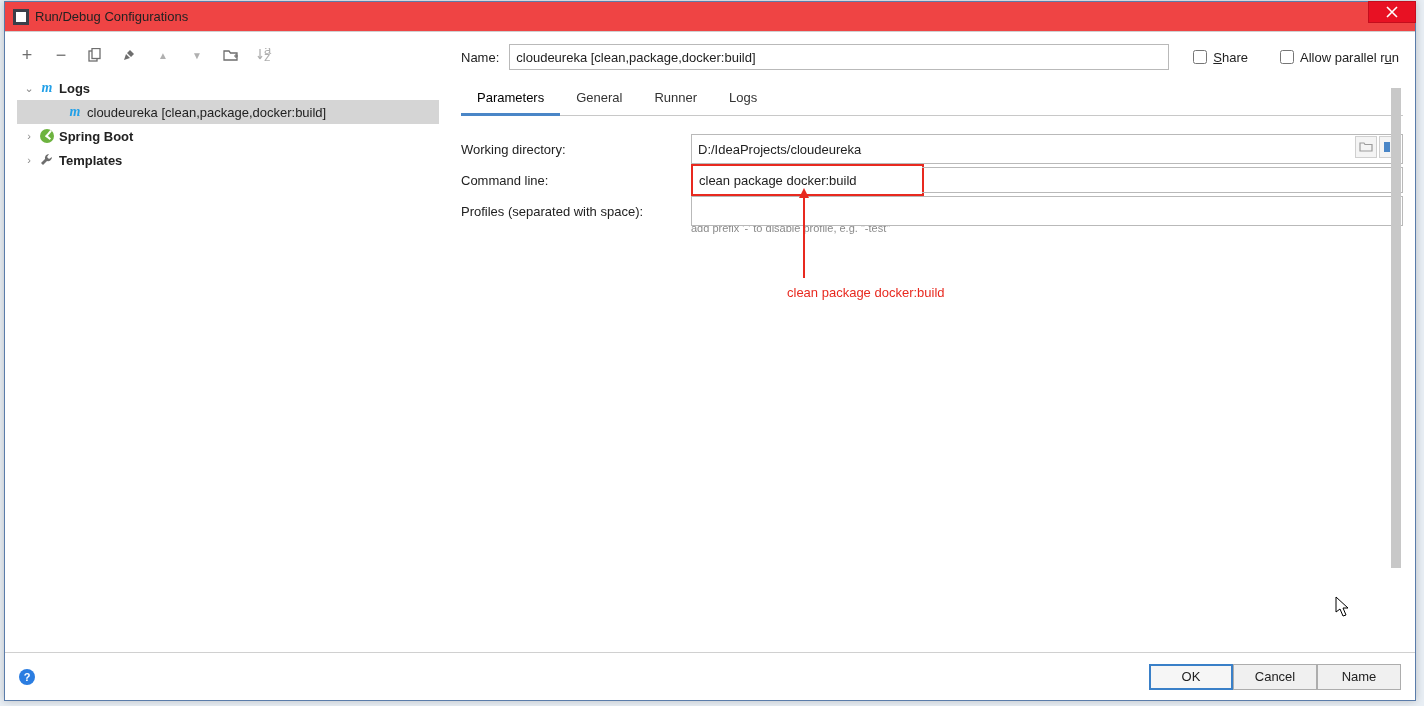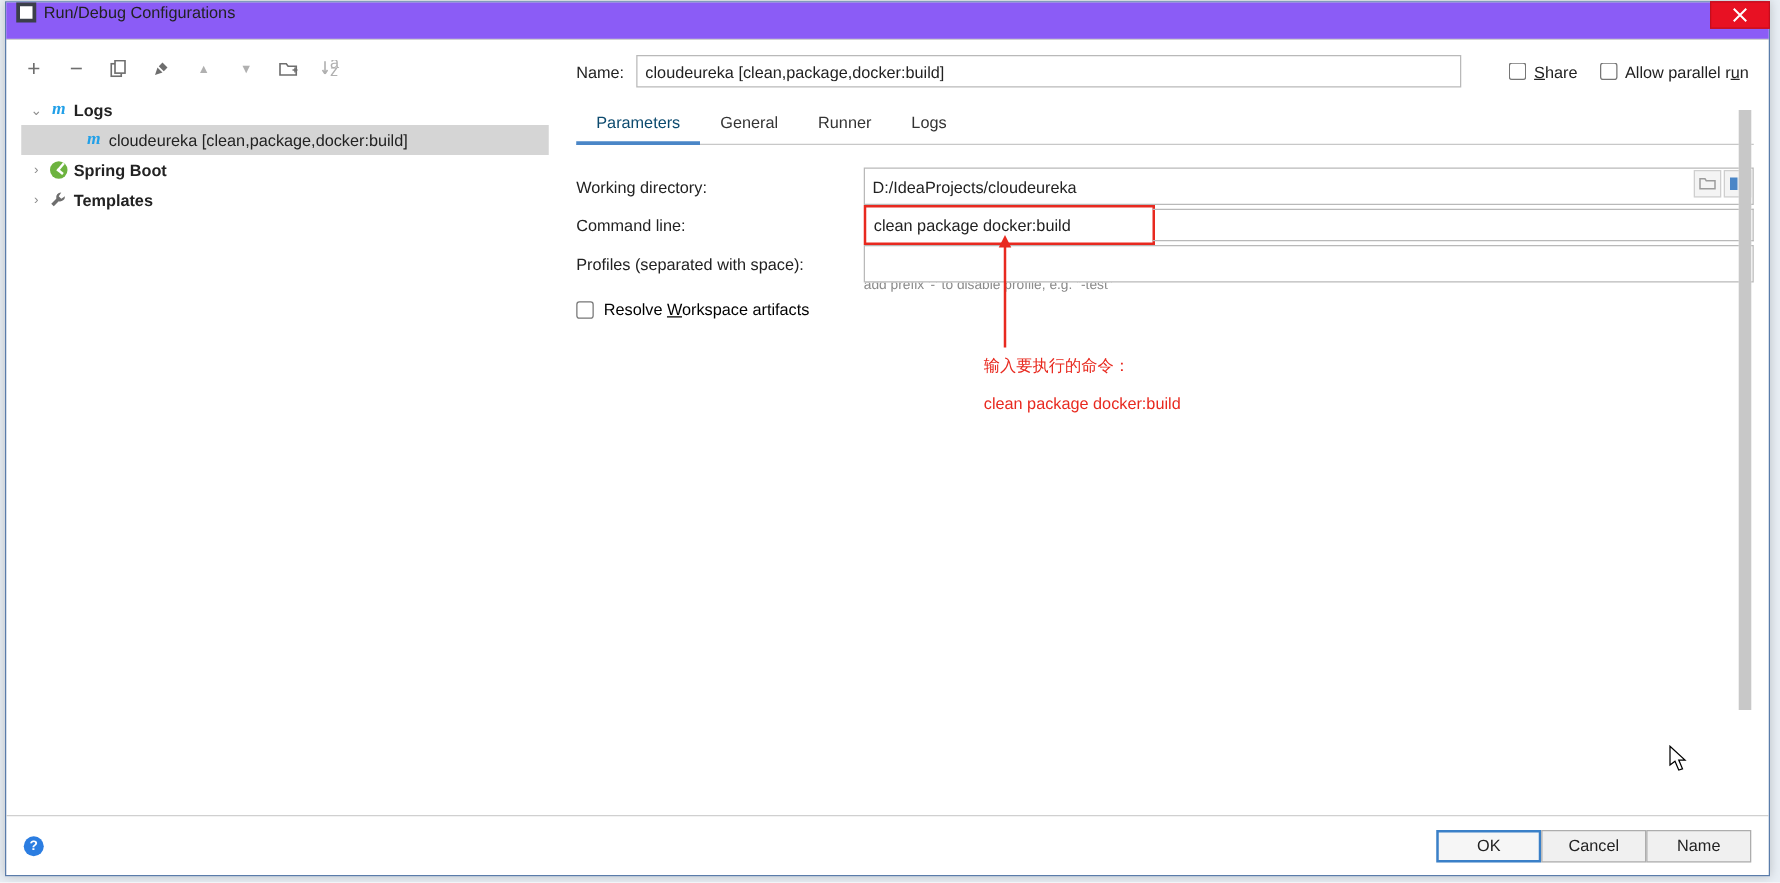--- a/index.html
+++ b/index.html
@@ -1,18 +1,18 @@
 <!DOCTYPE html>
 <html><head>
 <meta charset="utf-8">
 <style>
   * { box-sizing: border-box; margin: 0; padding: 0; font-family: "Segoe UI", Tahoma, sans-serif; font-size: 13px; }
   body { background: #e8eef4; width: 1424px; height: 706px; overflow: hidden; position: relative; }
   .window { position: absolute; top: 1px; left: 4px; width: 1412px; height: 700px; background: #fff; border: 1px solid #5a7caa; box-shadow: 0 0 8px rgba(0,0,0,.2); }
-  .titlebar { height: 30px; background: #8b5cf6; border-bottom: 1px solid #d0d0d0; display: flex; align-items: flex-start; }
+  .titlebar { height: 30px; background: #ef4444; border-bottom: 1px solid #d0d0d0; display: flex; align-items: center; }
   .titlebar-icon { width: 16px; height: 16px; margin: 0 6px 0 8px; background:#3b3f4a; position:relative; }
   .titlebar-icon::after{content:"";position:absolute;inset:3px;background:#fff;}
   .titlebar-title { flex: 1; color: #222; font-size: 13px; }
   .winbtn { width: 46px; height: 20px; border: 1px solid #a9a9a9; background: #e1e1e1; margin-right: 0; display:flex;align-items:center;justify-content:center; color:#555;}
   .winbtn.close { background: #e81123; border-color:#c40d1d; color:#fff; width:48px; height:22px; margin-right:-1px; margin-top:-1px;}
   .winbtn-group{display:flex;align-items:flex-start;height:30px;}
   .content { display:flex; height: 620px; padding: 8px 12px 0 12px; gap: 0; }
   .left-pane { width: 422px; display:flex; flex-direction:column; }
   .toolbar { height: 34px; display:flex; align-items:center; gap: 18px; padding: 0 2px 4px 2px; border-bottom: 0; }
   .tb-icon { width:16px; height:16px; display:flex; align-items:center; justify-content:center; color:#6e6e6e; cursor:pointer; }
@@ -24,27 +24,27 @@
   .tree-row .lbl { color:#222;}
   .tree-row .lbl b{ font-weight:600;}
   .maven-ic{ color:#22a0e8; font-weight:700; font-style:italic; font-family:Georgia,serif; font-size:14px;}
   .spring-ic{ width:14px;height:14px;border-radius:50%; background:#6db33f; position:relative;}
   .spring-ic::after{content:"";position:absolute;top:2px;left:7px;width:4px;height:6px;border:2px solid #fff;border-right:none;border-top:none;transform:rotate(40deg);}
   .wrench-ic{ color:#6e6e6e;}
   .right-pane { flex:1; display:flex; flex-direction:column; padding-left: 22px; position:relative;}
   .name-row { display:flex; align-items:center; height:34px; gap:10px;}
   .name-row label{ color:#222; }
   .name-row input[type=text]{ flex:0 0 660px; height:26px; border:1px solid #b9b9b9; padding:0 6px; background:#fff; color:#222;}
-  .chk-group{ display:flex; align-items:center; margin-left:auto; gap:18px; padding-right:4px;}
+  .chk-group{ display:flex; align-items:center; margin-left:auto; gap:32px; padding-right:4px;}
   .chk{ display:flex; align-items:center; gap:6px;}
   .chk input{ width:14px; height:14px; }
   .chk span{ color:#222;}
   .tabs { display:flex; height:36px; align-items:flex-end; border-bottom:1px solid #c8c8c8; margin-top:6px;}
   .tab { padding: 8px 16px 10px 16px; color:#333; cursor:pointer; position:relative;}
-  .tab.active { color:#0c4a6e;}
+  .tab.active { color:#000000;}
   .tab.active::after{ content:""; position:absolute; left:0; right:0; bottom:-1px; height:3px; background:#4a86c7;}
   .form { padding-top:18px; display:flex; flex-direction:column; gap:0;}
   .form-row { display:flex; align-items:center; }
   .form-row label{ width:230px; color:#222;}
   .form-row .field{ flex:1; display:flex; align-items:center; position:relative;}
   .form-row input[type=text]{ width:100%; height:26px; border:1px solid #b9b9b9; padding:14px 6px; background:#fff; color:#222;}
   .wd-field input{ padding-right:56px !important;}
   .wd-icons{ position:absolute; right:2px; top:2px; display:flex; gap:2px;}
   .wd-icons .ic-btn{ width:22px; height:22px; border:1px solid #cfcfcf; background:#f4f4f4; display:flex; align-items:center; justify-content:center; cursor:pointer; color:#7c7c7c;}
   .wd-icons .ic-btn.blue{ color:#3b82d0;}
@@ -196,32 +196,27 @@
         </div>
 
         <div class="form-row">
           <label>Profiles (separated with space):</label>
           <div class="field">
             <input type="text" value="" style="">
           </div>
         </div>
         <div class="hint">add prefix '-' to disable profile, e.g. "-test"</div>
 
-        <label class="chk-row">
-          <input type="checkbox" style="">
-          <span>Resolve <span class="underline">W</span>orkspace artifacts</span>
-        </label>
       </div>
 
       <svg class="arrow-svg" style="left:350px; top:148px;" width="30" height="100">
         <line x1="15" y1="90" x2="15" y2="6" stroke="#e8291f" stroke-width="2"></line>
         <polygon points="15,0 10,10 20,10" fill="#e8291f"></polygon>
       </svg>
       <div class="annotation" style="left:348px; top:238px;">
-        <div>输入要执行的命令：</div>
         <div>clean package docker:build</div>
       </div>
 
       <div class="scrollbar">
           <div class="thumb"></div>
         </div>
 
       <svg class="cursor-svg" style="left:896px; top:556px;" width="18" height="22" viewBox="0 0 18 22">
         <path d="M1 1 L1 16 L5 13 L8 20 L11 19 L8 12 L13 12 Z" fill="#fff" stroke="#000" stroke-width="1"></path>
       </svg>

